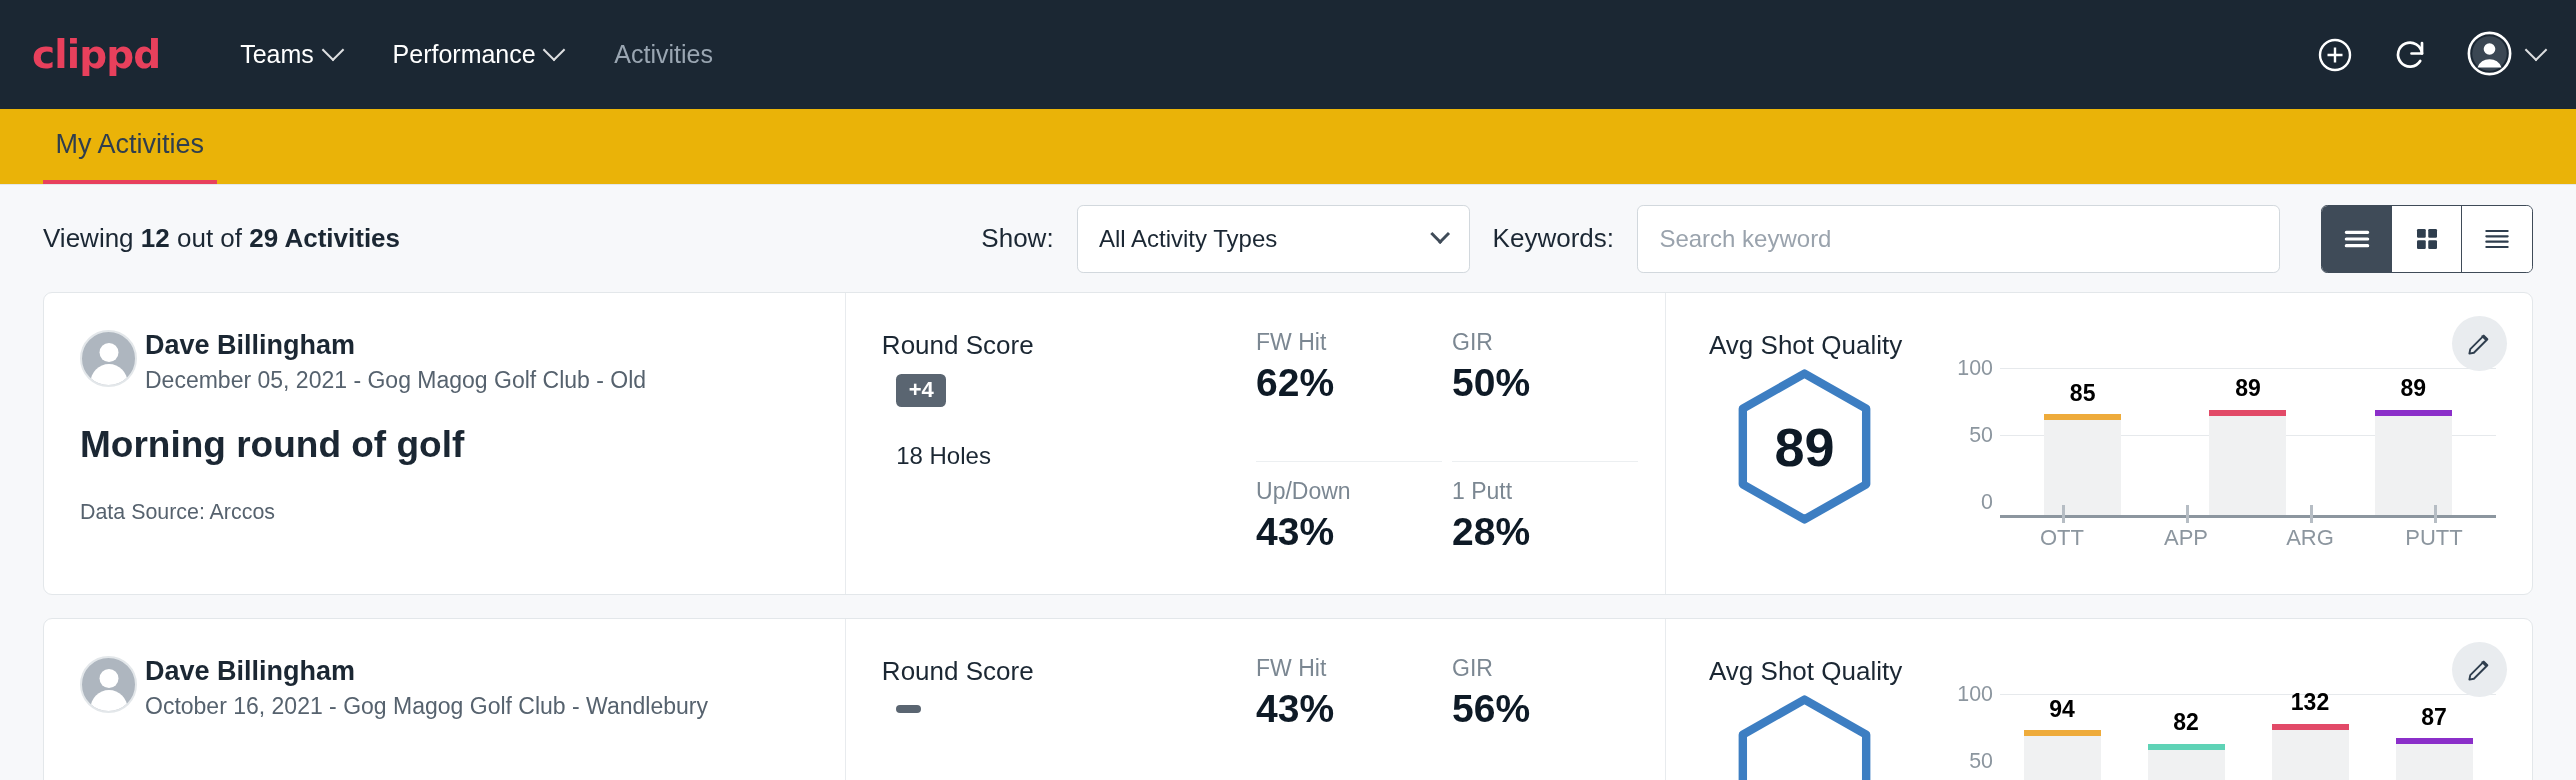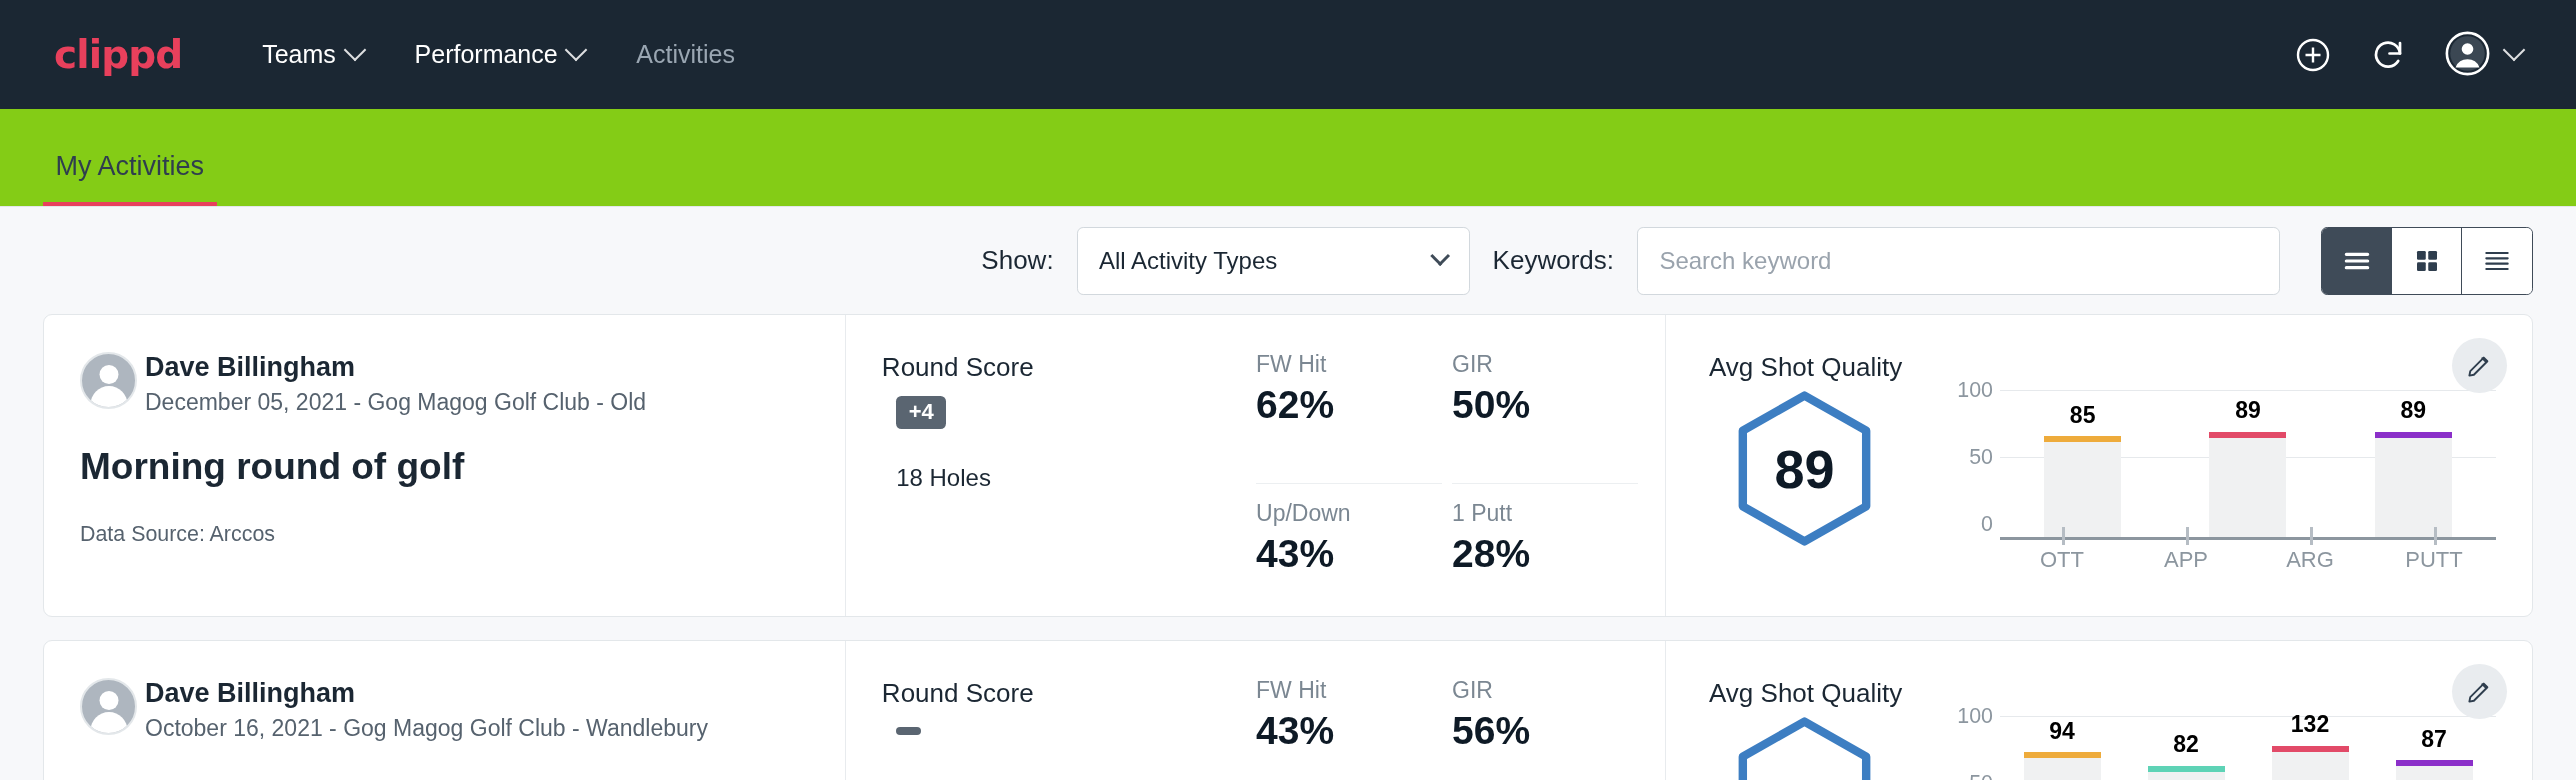--- a/index.html
+++ b/index.html
@@ -9,21 +9,21 @@
     background: #f7f8fa;
     overflow: hidden;
   }
 
   
   .topnav {
     height: 109px;
     background: #1b2733;
     display: flex;
     align-items: center;
-    padding: 0 54px;
+    padding: 0 32px;
   }
   .logo {
     font-size: 39px;
     font-weight: 700;
     color: #e8405c;
     letter-spacing: -0.9px;
     margin-right: 80px;
     font-family: "DejaVu Sans", sans-serif;
   }
   .navitems { display: flex; align-items: center; gap: 52px; }
@@ -44,22 +44,22 @@
   }
   .nav-right {
     margin-left: auto;
     display: flex; align-items: center; gap: 39px;
   }
   .icon-btn { cursor: pointer; display: flex; align-items: center; }
   .avatar-wrap { display: flex; align-items: center; gap: 16px; cursor: pointer; }
 
   
   .tabbar {
-    height: 98px;
-    background: #84cc16;
+    height: 76px;
+    background: #eab308;
     border-bottom: 0.9px solid #e3e7ea;
     display: flex;
     align-items: flex-end;
     padding: 0 43px;
   }
   .tab {
     font-size: 27px;
     color: #2f3e4e;
     padding: 0 12.5px 19.6px 12.5px;
     border-bottom: 4.5px solid transparent;
@@ -317,20 +317,23 @@
   </div>
 </div>
 
 <div class="tabbar">
   <div class="tab active">
     <span>My Activities</span>
   </div>
 </div>
 
 <div class="filterbar">
+  <div class="viewing">
+    <span>Viewing </span><b>12</b><span> out of </span><b>29</b><b> Activities</b>
+  </div>
   <div class="filter-right">
     <span class="flabel">Show:</span>
     <div class="select">
       <span>All Activity Types</span>
       <span class="sel-chev"></span>
     </div>
     <span class="flabel">Keywords:</span>
     <input class="searchbox" value="" placeholder="Search keyword" style="">
     <div class="viewtoggle">
       <div class="vt active">

